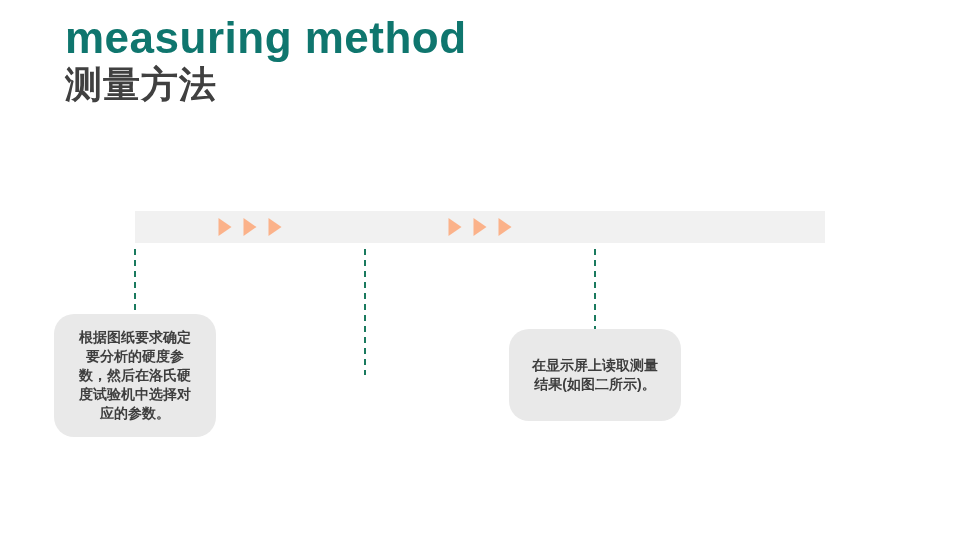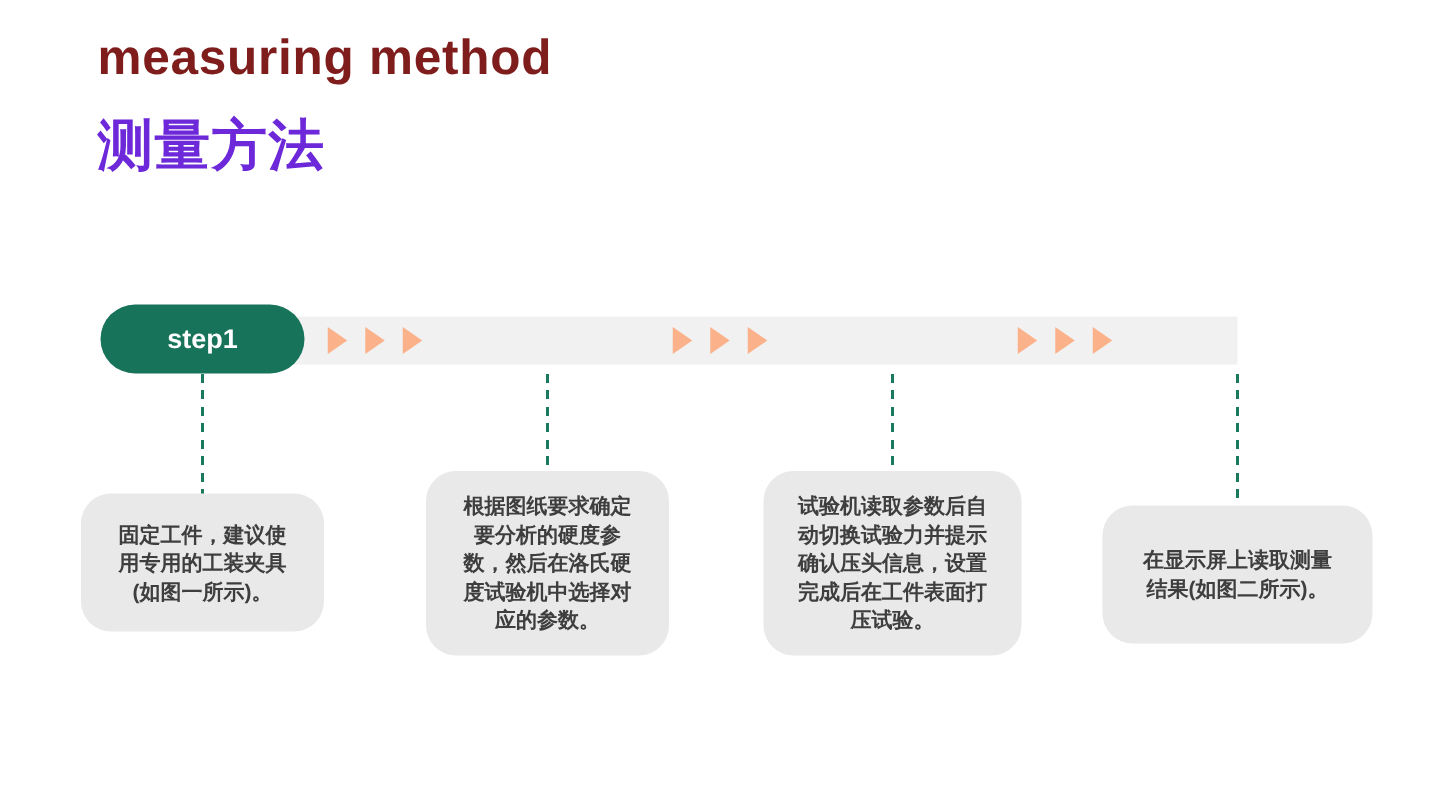--- a/index.html
+++ b/index.html
@@ -13,32 +13,32 @@
     position: relative;
   }
 
   
   .header {
     position: absolute;
     left: 65px;
     top: 20px;
   }
   .subtitle {
-    font-size: 33px;
+    font-size: 44px;
     font-weight: 700;
-    color: #7f1d1d;
+    color: #0f766e;
     letter-spacing: 0.5px;
     line-height: 36px;
   }
   .title {
     font-size: 37px;
     font-weight: 700;
-    color: #6d28d9;
+    color: #404040;
     line-height: 42px;
-    margin-top: 20px;
+    margin-top: 8px;
     letter-spacing: 1px;
   }
 
   
   .diagram {
     position: absolute;
     left: 20px;
     top: 203px;
     width: 920px;
     height: 298px;
@@ -145,38 +145,20 @@
 
 <div class="header">
   <div class="subtitle">measuring method</div>
   <div class="title">测量方法</div>
 </div>
 
 <div class="diagram">
   <div class="band"></div>
   <div class="columns">
 
-    <div class="column">
-      <div class="pill">
-        <span>step1</span>
-      </div>
-      <div class="arrows">
-        <div class="arrow"></div>
-        <div class="arrow"></div>
-        <div class="arrow"></div>
-      </div>
-      <div class="connector"></div>
-      <div class="card-holder">
-        <div class="card">
-          <div class="card-text">固定工件，建议使
-用专用的工装夹具
-(如图一所示)。</div>
-        </div>
-      </div>
-    </div>
 
     <div class="column">
       <div class="arrows">
         <div class="arrow"></div>
         <div class="arrow"></div>
         <div class="arrow"></div>
       </div>
       <div class="connector"></div>
       <div class="card-holder">
         <div class="card">
@@ -189,29 +171,20 @@
       </div>
     </div>
 
     <div class="column">
       <div class="arrows">
         <div class="arrow"></div>
         <div class="arrow"></div>
         <div class="arrow"></div>
       </div>
       <div class="connector"></div>
-      <div class="card-holder">
-        <div class="card">
-          <div class="card-text">试验机读取参数后自
-动切换试验力并提示
-确认压头信息，设置
-完成后在工件表面打
-压试验。</div>
-        </div>
-      </div>
     </div>
 
     <div class="column">
       <div class="connector"></div>
       <div class="card-holder">
         <div class="card">
           <div class="card-text">在显示屏上读取测量
 结果(如图二所示)。</div>
         </div>
       </div>

